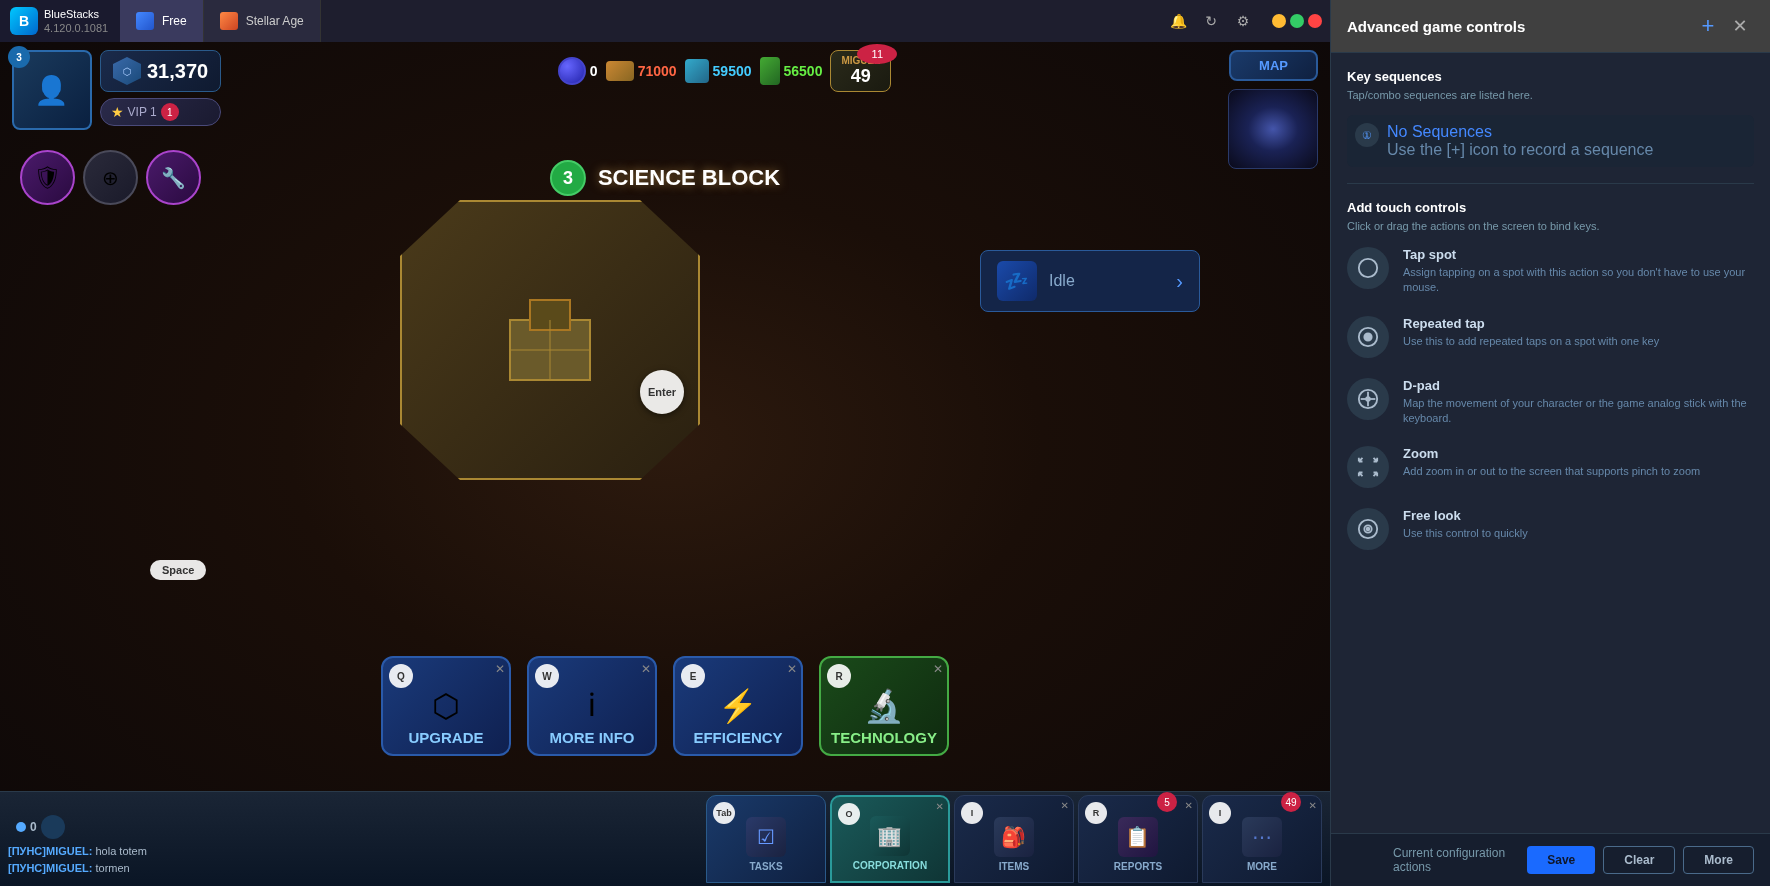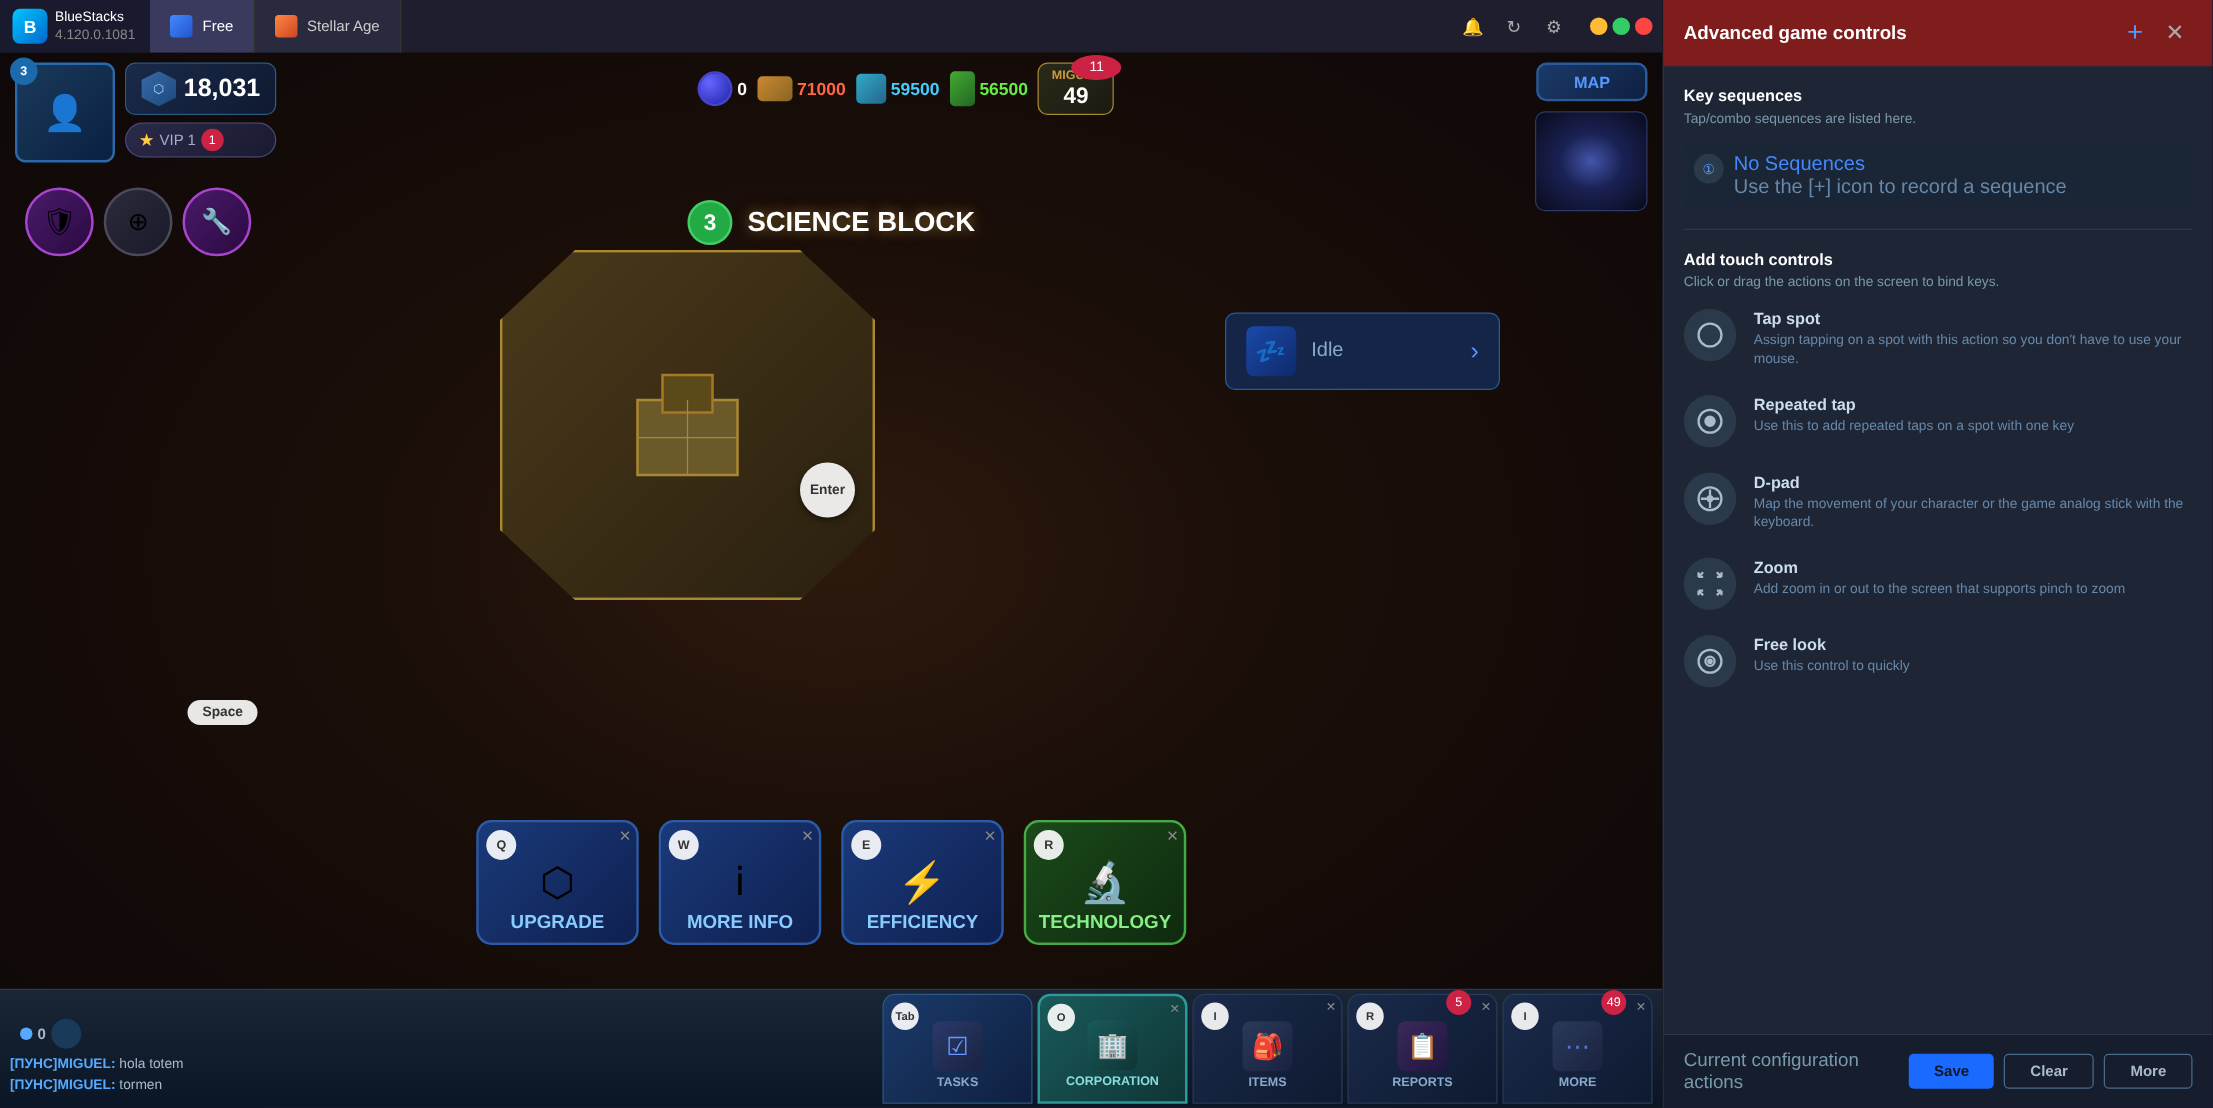--- a/index.html
+++ b/index.html
@@ -412,21 +412,21 @@
       width: 440px;
       height: 886px;
       background: #1e2535;
       border-left: 1px solid #2a3a4a;
       display: flex;
       flex-direction: column;
     }
 
     
     #panel-header {
-      background: #7f1d1d;
+      background: #404040;
       padding: 12px 16px;
       display: flex;
       align-items: center;
       justify-content: space-between;
       border-bottom: 1px solid #2a3a4a;
     }
     #panel-title {
       color: #fff;
       font-size: 15px;
       font-weight: bold;
@@ -506,21 +506,22 @@
     #panel-footer {
       background: #161e2e;
       border-top: 1px solid #2a3a4a;
       padding: 12px 16px;
       display: flex;
       align-items: center;
       justify-content: space-between;
     }
     #footer-label {
       color: #7799aa;
-      font-size: 15px;
+      font-size: 12px;
+      margin-left: 46px;
     }
     .footer-btns { display: flex; gap: 8px; }
     .footer-btn {
       padding: 6px 20px;
       border-radius: 4px;
       font-size: 12px;
       font-weight: bold;
       cursor: pointer;
       border: none;
     }
@@ -578,21 +579,21 @@
   </div>
 
   <div id="hud-top">
     <div class="hud-avatar">
       👤
       <div class="hud-level-badge">3</div>
     </div>
     <div style="display:flex; flex-direction:column; gap:6px;">
       <div class="hud-gold-box">
         <div class="hex-icon" style="font-size:10px; color:#aaccff;">⬡</div>
-        <span class="gold-value">18,031</span>
+        <span class="gold-value">31,370</span>
       </div>
       <div class="vip-box">
         <span class="vip-star">★</span>
         <span>VIP 1</span>
         <div class="vip-badge">1</div>
       </div>
     </div>
     <div class="hud-center">
       <div class="hud-resources">
         <div class="resource-item">

